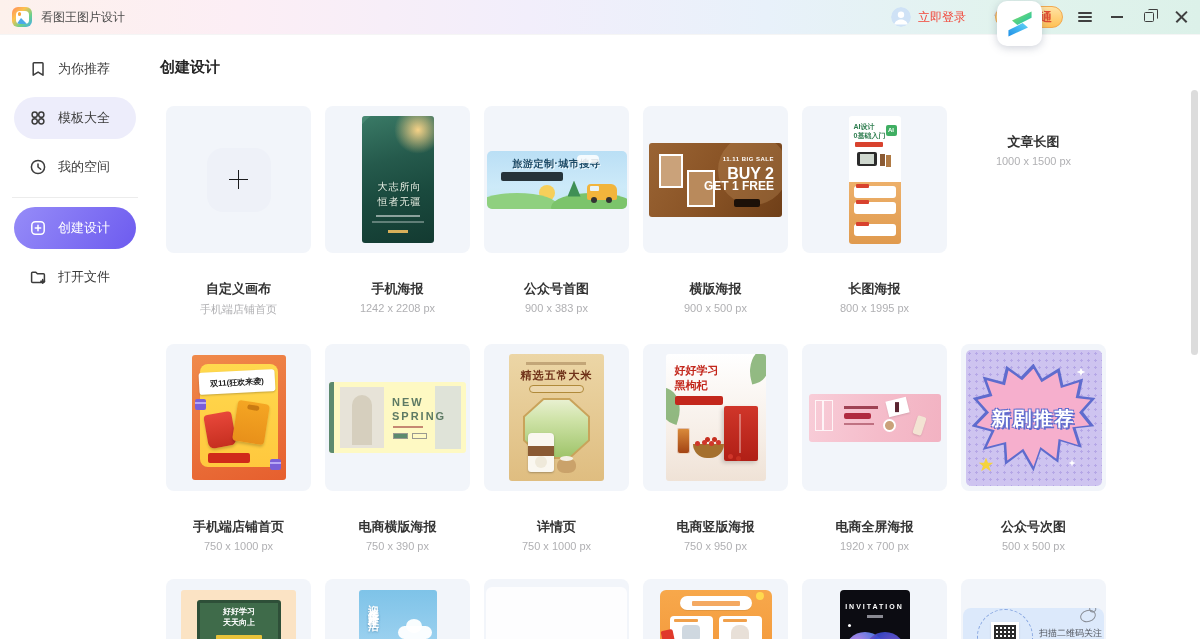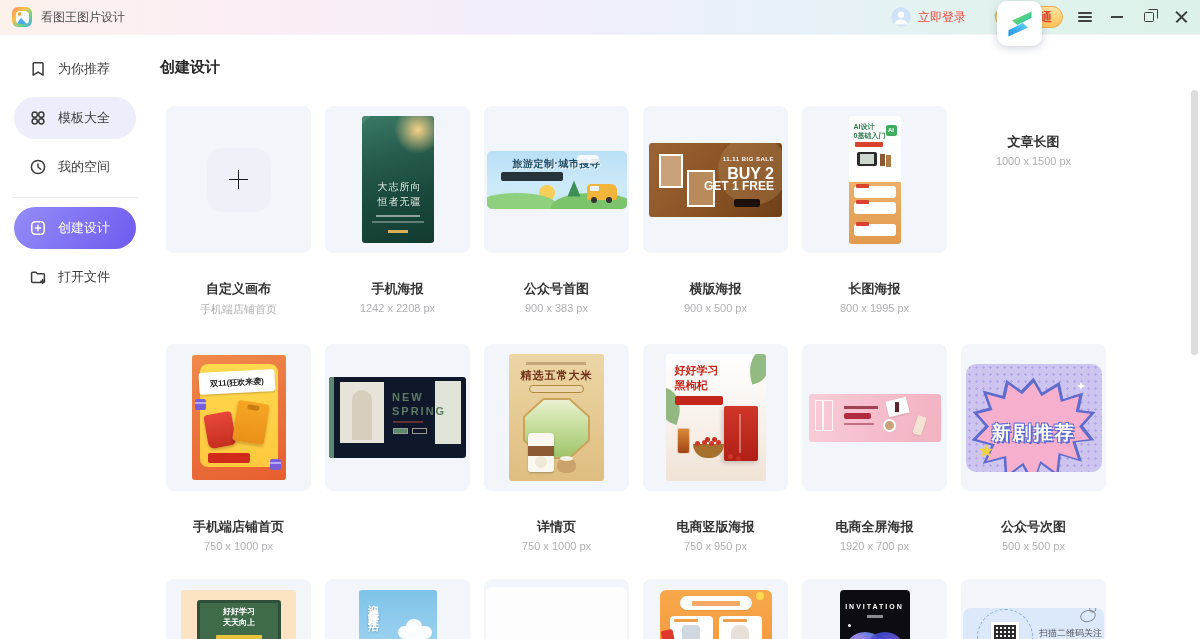--- a/index.html
+++ b/index.html
@@ -135,21 +135,21 @@
 .t7-bagR{left:14px;top:58px;width:28px;height:34px;background:linear-gradient(180deg,#e8473a,#c62f20);border-radius:4px 4px 6px 6px;transform:rotate(-10deg);box-shadow:0 2px 3px rgba(0,0,0,.2)}
 .t7-bagY{left:43px;top:47px;width:32px;height:41px;background:linear-gradient(180deg,#f5a623,#e8901a);border-radius:4px;transform:rotate(9deg);box-shadow:0 2px 3px rgba(0,0,0,.2)}
 .t7-bagY::before{content:"";position:absolute;left:10px;top:3px;width:12px;height:5px;border-radius:3px;background:#c97a12}
 .t7-gift{width:11px;height:11px;background:#7a5fd8;border-radius:2px}
 .t7-gift::before{content:"";position:absolute;left:0;right:0;top:3px;height:2px;background:#b7a8f5}
 .t7-gift.g1{left:3px;top:44px}
 .t7-gift.g2{right:5px;bottom:10px}
 .t7-foot{left:16px;bottom:17px;width:42px;height:10px;background:#d02a1a;border-radius:2px}
 
 
-.t8{width:137px;height:81px;background:#0f172a}
+.t8{width:137px;height:71px;background:#fef9c3}
 .t8-bar{left:0;top:0;bottom:0;width:5px;background:#5d8a6e}
 .t8-pl{left:11px;top:5px;width:44px;height:61px;background:#e7e3d8}
 .t8-pl::before{content:"";position:absolute;left:12px;top:8px;width:20px;height:50px;border-radius:10px 10px 0 0;background:#d6cfbe}
 .t8-pr{right:5px;top:4px;width:26px;height:63px;background:#dfe3d8}
 .t8-new{position:absolute;left:63px;top:13px;font-size:11px;letter-spacing:2px;color:#5d7a64;font-weight:600;line-height:1.3}
 .t8-red{left:64px;top:44px;width:30px;height:2px;background:rgba(160,60,60,.6)}
 .t8-btn{top:51px;width:15px;height:6px;border:1px solid #9a9a90}
 .t8-btn.b1{left:64px;background:#5d8a6e}
 .t8-btn.b2{left:83px}
 
@@ -187,21 +187,21 @@
 .t11-win::before{content:"";position:absolute;left:6.5px;top:0;bottom:0;width:1.5px;background:rgba(255,255,255,.8)}
 .t11-t1{left:35px;top:12px;width:34px;height:3px;background:rgba(138,34,53,.8)}
 .t11-t2{left:35px;top:19px;width:27px;height:6px;background:#b02a40;border-radius:2px}
 .t11-t3{left:35px;top:29px;width:30px;height:2px;background:rgba(138,34,53,.5)}
 .t11-env{right:33px;top:5px;width:21px;height:16px;background:#fff;transform:rotate(-14deg);box-shadow:0 1px 2px rgba(0,0,0,.12)}
 .t11-env::before{content:"";position:absolute;left:8px;top:3px;width:4px;height:10px;background:#5a2430;transform:rotate(14deg)}
 .t11-tube{right:17px;top:22px;width:9px;height:19px;background:#f3e3d3;border-radius:2px;transform:rotate(18deg);box-shadow:0 1px 2px rgba(0,0,0,.12)}
 .t11-disc{right:45px;top:25px;width:13px;height:13px;border-radius:50%;background:#caa27a;border:2px solid #fff}
 
 
-.t12{width:136px;height:108px;border-radius:10px;background-color:#cec4f0;background-image:radial-gradient(#b5a7e6 1.2px,transparent 1.3px);background-size:7px 7px}
+.t12{width:136px;height:136px;border-radius:5px;background-color:#cec4f0;background-image:radial-gradient(#b5a7e6 1.2px,transparent 1.3px);background-size:7px 7px}
 .t12-bo{left:6px;top:14px;width:124px;height:108px;background:#5f6cce;
  clip-path:polygon(50% 0%,57% 14%,71% 4%,74% 20%,90% 14%,87% 30%,100% 32%,90% 45%,99% 58%,84% 60%,89% 78%,72% 72%,70% 92%,56% 80%,50% 100%,41% 82%,27% 94%,26% 75%,9% 80%,16% 63%,0% 58%,11% 45%,1% 32%,14% 28%,9% 12%,25% 17%,28% 2%,40% 12%)}
 .t12-bi{left:11px;top:19px;width:114px;height:98px;background:#f6afcd;
  clip-path:polygon(50% 0%,57% 14%,71% 4%,74% 20%,90% 14%,87% 30%,100% 32%,90% 45%,99% 58%,84% 60%,89% 78%,72% 72%,70% 92%,56% 80%,50% 100%,41% 82%,27% 94%,26% 75%,9% 80%,16% 63%,0% 58%,11% 45%,1% 32%,14% 28%,9% 12%,25% 17%,28% 2%,40% 12%)}
 .t12-t{position:absolute;left:0;right:0;top:56px;text-align:center;font-size:19px;font-weight:900;color:#fff;letter-spacing:2px;
  text-shadow:-1px -1px 0 #5f6cce,1px -1px 0 #5f6cce,-1px 1px 0 #5f6cce,2px 2px 0 #5f6cce}
 .t12-star{left:13px;bottom:13px;width:15px;height:15px;background:#f5d33e;
  clip-path:polygon(50% 0,63% 35%,98% 35%,70% 57%,82% 91%,50% 70%,18% 91%,30% 57%,2% 35%,37% 35%)}
 .t12-sp1{right:16px;top:18px;width:9px;height:9px;background:#fff;clip-path:polygon(50% 0,63% 37%,100% 50%,63% 63%,50% 100%,37% 63%,0 50%,37% 37%)}
 .t12-sp2{right:26px;top:110px;width:7px;height:7px;background:#fff;clip-path:polygon(50% 0,63% 37%,100% 50%,63% 63%,50% 100%,37% 63%,0 50%,37% 37%)}
@@ -497,20 +497,24 @@
           <i class="t8-pl"></i>
           <i class="t8-pr"></i>
           <div class="t8-new">
             <div>NEW</div>
             <div>SPRING</div>
           </div>
           <i class="t8-red"></i>
           <i class="t8-btn b1"></i>
             <i class="t8-btn b2"></i>
         </div>
+      </div>
+      <div class="meta">
+        <div class="card-title">电商横版海报</div>
+        <div class="card-size">750 x 390 px</div>
       </div>
     </div>
 
     <div class="cell">
       <div class="card">
         <div class="thumb t9">
           <i class="t9-tt"></i>
           <div class="t9-t">精选五常大米</div>
           <i class="t9-pl"></i>
           <div class="t9-oct">

